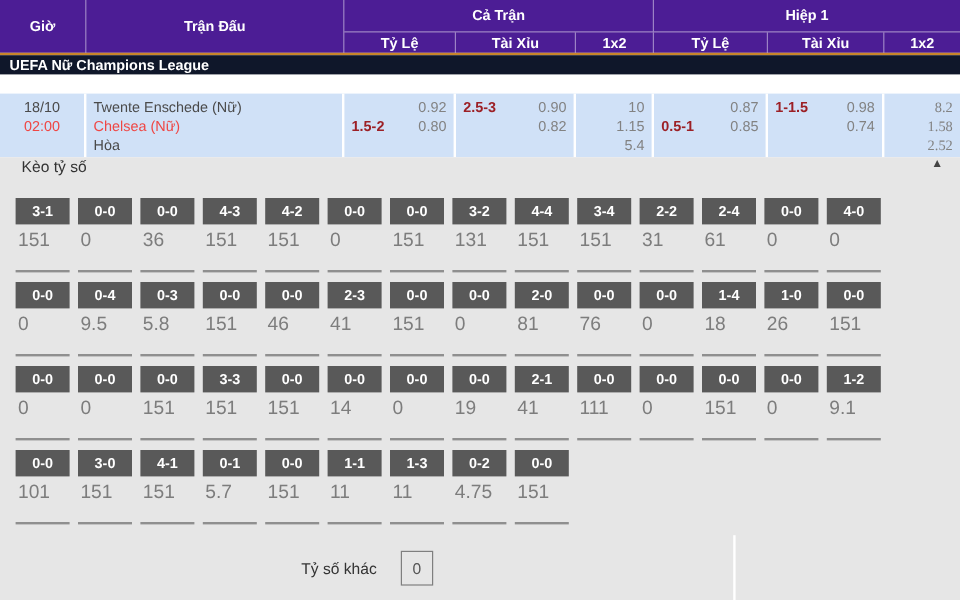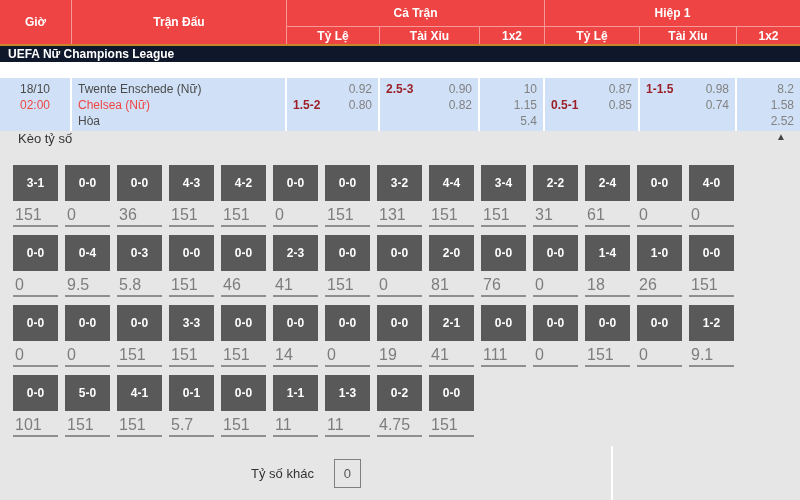--- a/index.html
+++ b/index.html
@@ -4,21 +4,21 @@
 <style>
   * { box-sizing: border-box; margin: 0; padding: 0; }
   html, body { width: 800px; height: 500px; overflow: hidden; background: #fff;
     font-family: "Liberation Sans", sans-serif; }
 
   
   .header-grid {
     display: grid;
     grid-template-columns: 72px 215px 93px 100px 65px 95px 97px 63px;
     grid-template-rows: 27px 17px;
-    background: #ef4444; color: #fff; font-size: 12px; font-weight: bold;
+    background: #4c1d95; color: #fff; font-size: 12px; font-weight: bold;
   }
   .hcell { display: flex; align-items: center; justify-content: center;
     border-right: 1px solid rgba(255,255,255,.45); }
   .h-gio   { grid-column: 1; grid-row: 1 / 3; }
   .h-match { grid-column: 2; grid-row: 1 / 3; }
   .h-full  { grid-column: 3 / 6; grid-row: 1; border-bottom: 1px solid rgba(255,255,255,.45); }
   .h-half  { grid-column: 6 / 9; grid-row: 1; border-right: none;
     border-bottom: 1px solid rgba(255,255,255,.45); }
   .h-sub { grid-row: 2; }
   .h-sub.last { border-right: none; }
@@ -28,41 +28,41 @@
   .league-bar { height: 16px; background: #0f172a; color: #fff; font-size: 12px;
     font-weight: bold; display: flex; align-items: center; padding-left: 8px; cursor: pointer; }
 
   
   .match-grid {
     display: grid;
     grid-template-columns: 72px 215px 93px 100px 65px 95px 97px 63px;
     height: 53px; background: #d0e1f7; font-size: 12px; color: #4a4a4a; margin-top: 16px;
   }
   .mcell { border-right: 2px solid #fff; padding-top: 3px; line-height: 16px; }
-  .mcell.last { border-right: none; }
+  .mcell.last { border-right: none; font-family: Liberation Serif, serif; }
   .time-cell { text-align: center; }
   .time-red { color: #ef4644; }
   .teams-cell { padding-left: 6px; }
   .team-away { color: #ef4644; }
   .odds-cell { padding: 3px 6px 0 6px; }
   .orow { display: flex; justify-content: space-between; height: 16px; text-align: center; }
   .orow.right { justify-content: flex-end; }
   .oline { color: #9c2026; font-weight: bold; }
   .oval { color: #828282; cursor: pointer; }
 
   
   .score-panel { position: relative; height: 385px; background: #e6e6e6; }
   .panel-header { height: 34px; display: flex; align-items: flex-start;
     padding: 0 14px 0 18px; font-size: 13px; color: #333; }
   .collapse-arrow { margin-left: auto; font-size: 10px; color: #444; cursor: pointer; }
 
   .score-rows { padding-left: 13px; }
   .score-row { display: flex; gap: 7px; margin-bottom: 8px; height: 62px; }
   .score-cell { width: 45px; border-bottom: 2px solid #8f8f8f; cursor: pointer; }
-  .score-box { height: 36px; background: #595959; color: #fff; font-size: 12px;
+  .score-box { height: 22px; background: #595959; color: #fff; font-size: 12px;
     font-weight: bold; display: flex; align-items: center; justify-content: center; }
   .score-odds { padding: 5px 0 0 2px; font-size: 16px; color: #7d7d7d; }
 
   .other-row { width: 612px; margin-top: 22px; display: flex; align-items: center;
     justify-content: center; gap: 20px; }
   .other-label { font-size: 13px; color: #333; }
   .other-box { width: 27px; height: 29px; border: 1px solid #7f7f7f; display: flex;
     align-items: center; justify-content: center; font-size: 13px; color: #555; cursor: pointer; }
 
   .v-gap { position: absolute; left: 611px; bottom: 0; width: 2px; height: 70px; background: #fff; }
@@ -347,21 +347,21 @@
             <div class="score-box">1-2</div>
             <div class="score-odds">9.1</div>
           </div>
         </div>
         <div class="score-row">
           <div class="score-cell">
             <div class="score-box">0-0</div>
             <div class="score-odds">101</div>
           </div>
           <div class="score-cell">
-            <div class="score-box">5-0</div>
+            <div class="score-box">3-0</div>
             <div class="score-odds">151</div>
           </div>
           <div class="score-cell">
             <div class="score-box">4-1</div>
             <div class="score-odds">151</div>
           </div>
           <div class="score-cell">
             <div class="score-box">0-1</div>
             <div class="score-odds">5.7</div>
           </div>

